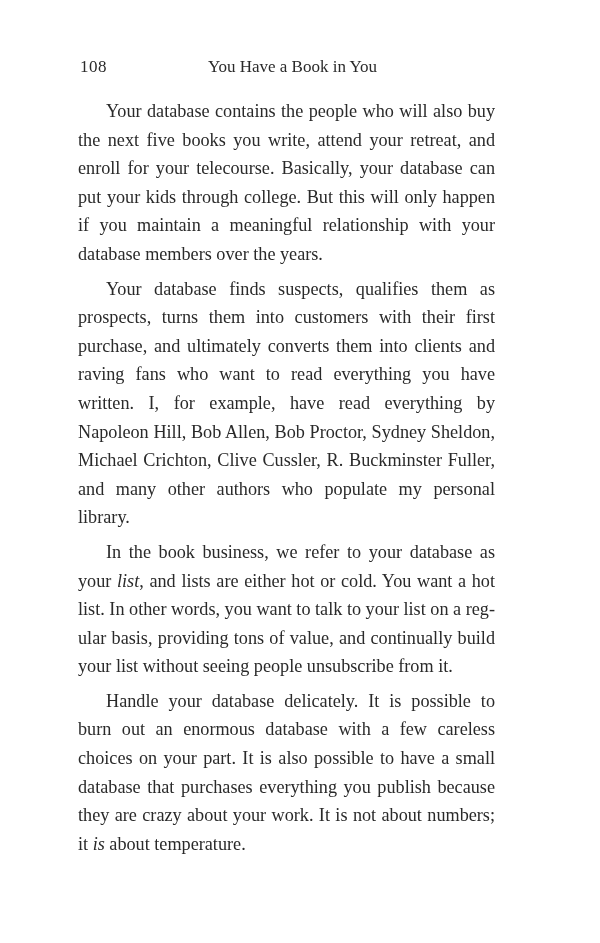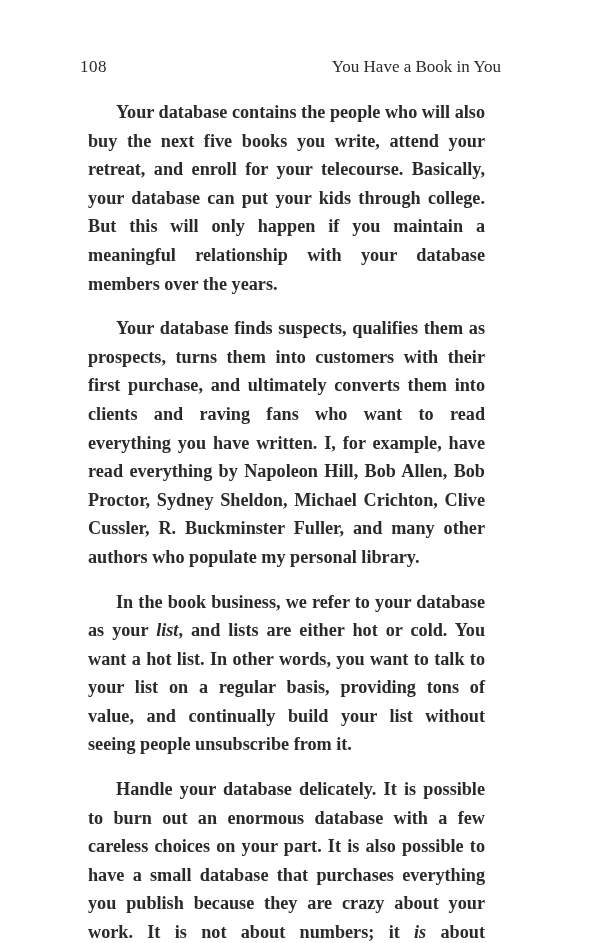--- a/index.html
+++ b/index.html
@@ -32,34 +32,33 @@
       left: 0;
       top: 0;
       letter-spacing: 0.5px;
       margin-left: 8px;
     }
     .running-title {
       position: absolute;
       left: 0;
       right: 0;
       top: 0;
-      text-align: right;
+      text-align: center;
       padding-left: 12px;
     }
     .body-text {
       margin-top: 15px;
       font-size: 18.2px;
       line-height: 28.6px;
       text-align: justify;
       hyphens: manual;
     }
     .body-text p {
-      margin: 16px;
+      margin: 6px;
       text-indent: 28px;
-      font-weight: bold;
     }
     .body-text em {
       font-style: italic;
     }
   </style>
 </head>
 <body>
 
 <div class="page">
   <div class="running-head">

